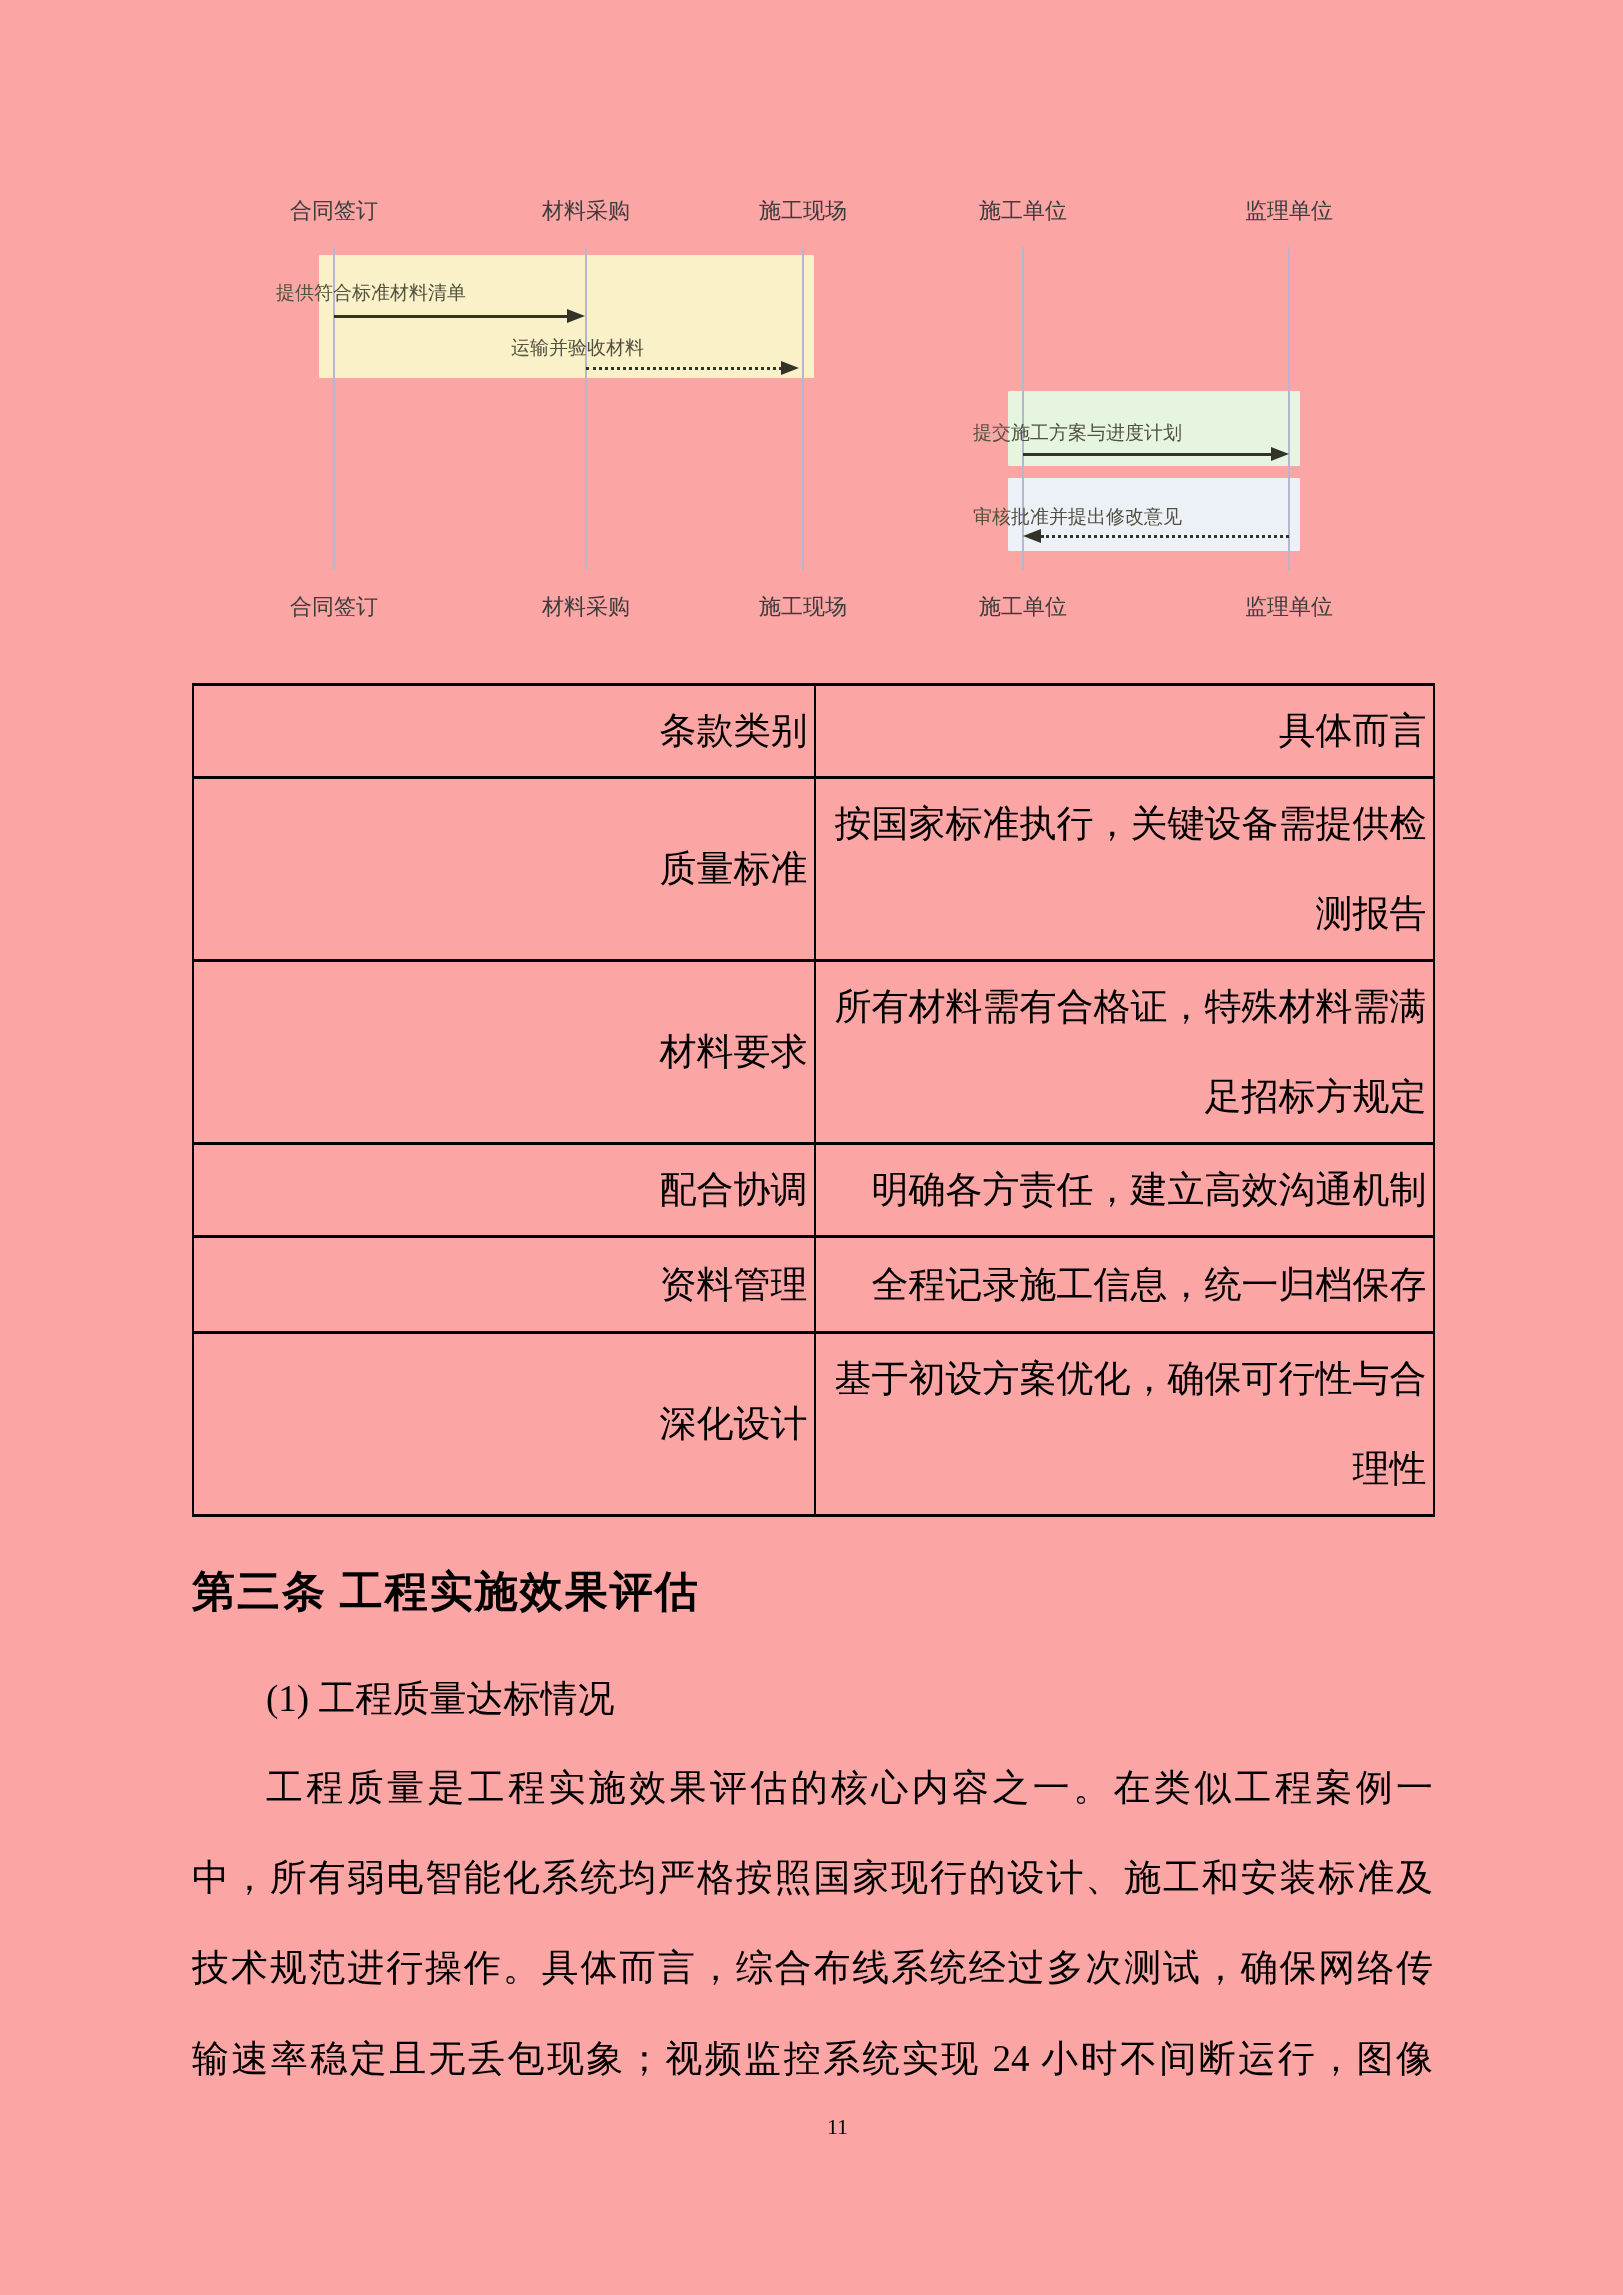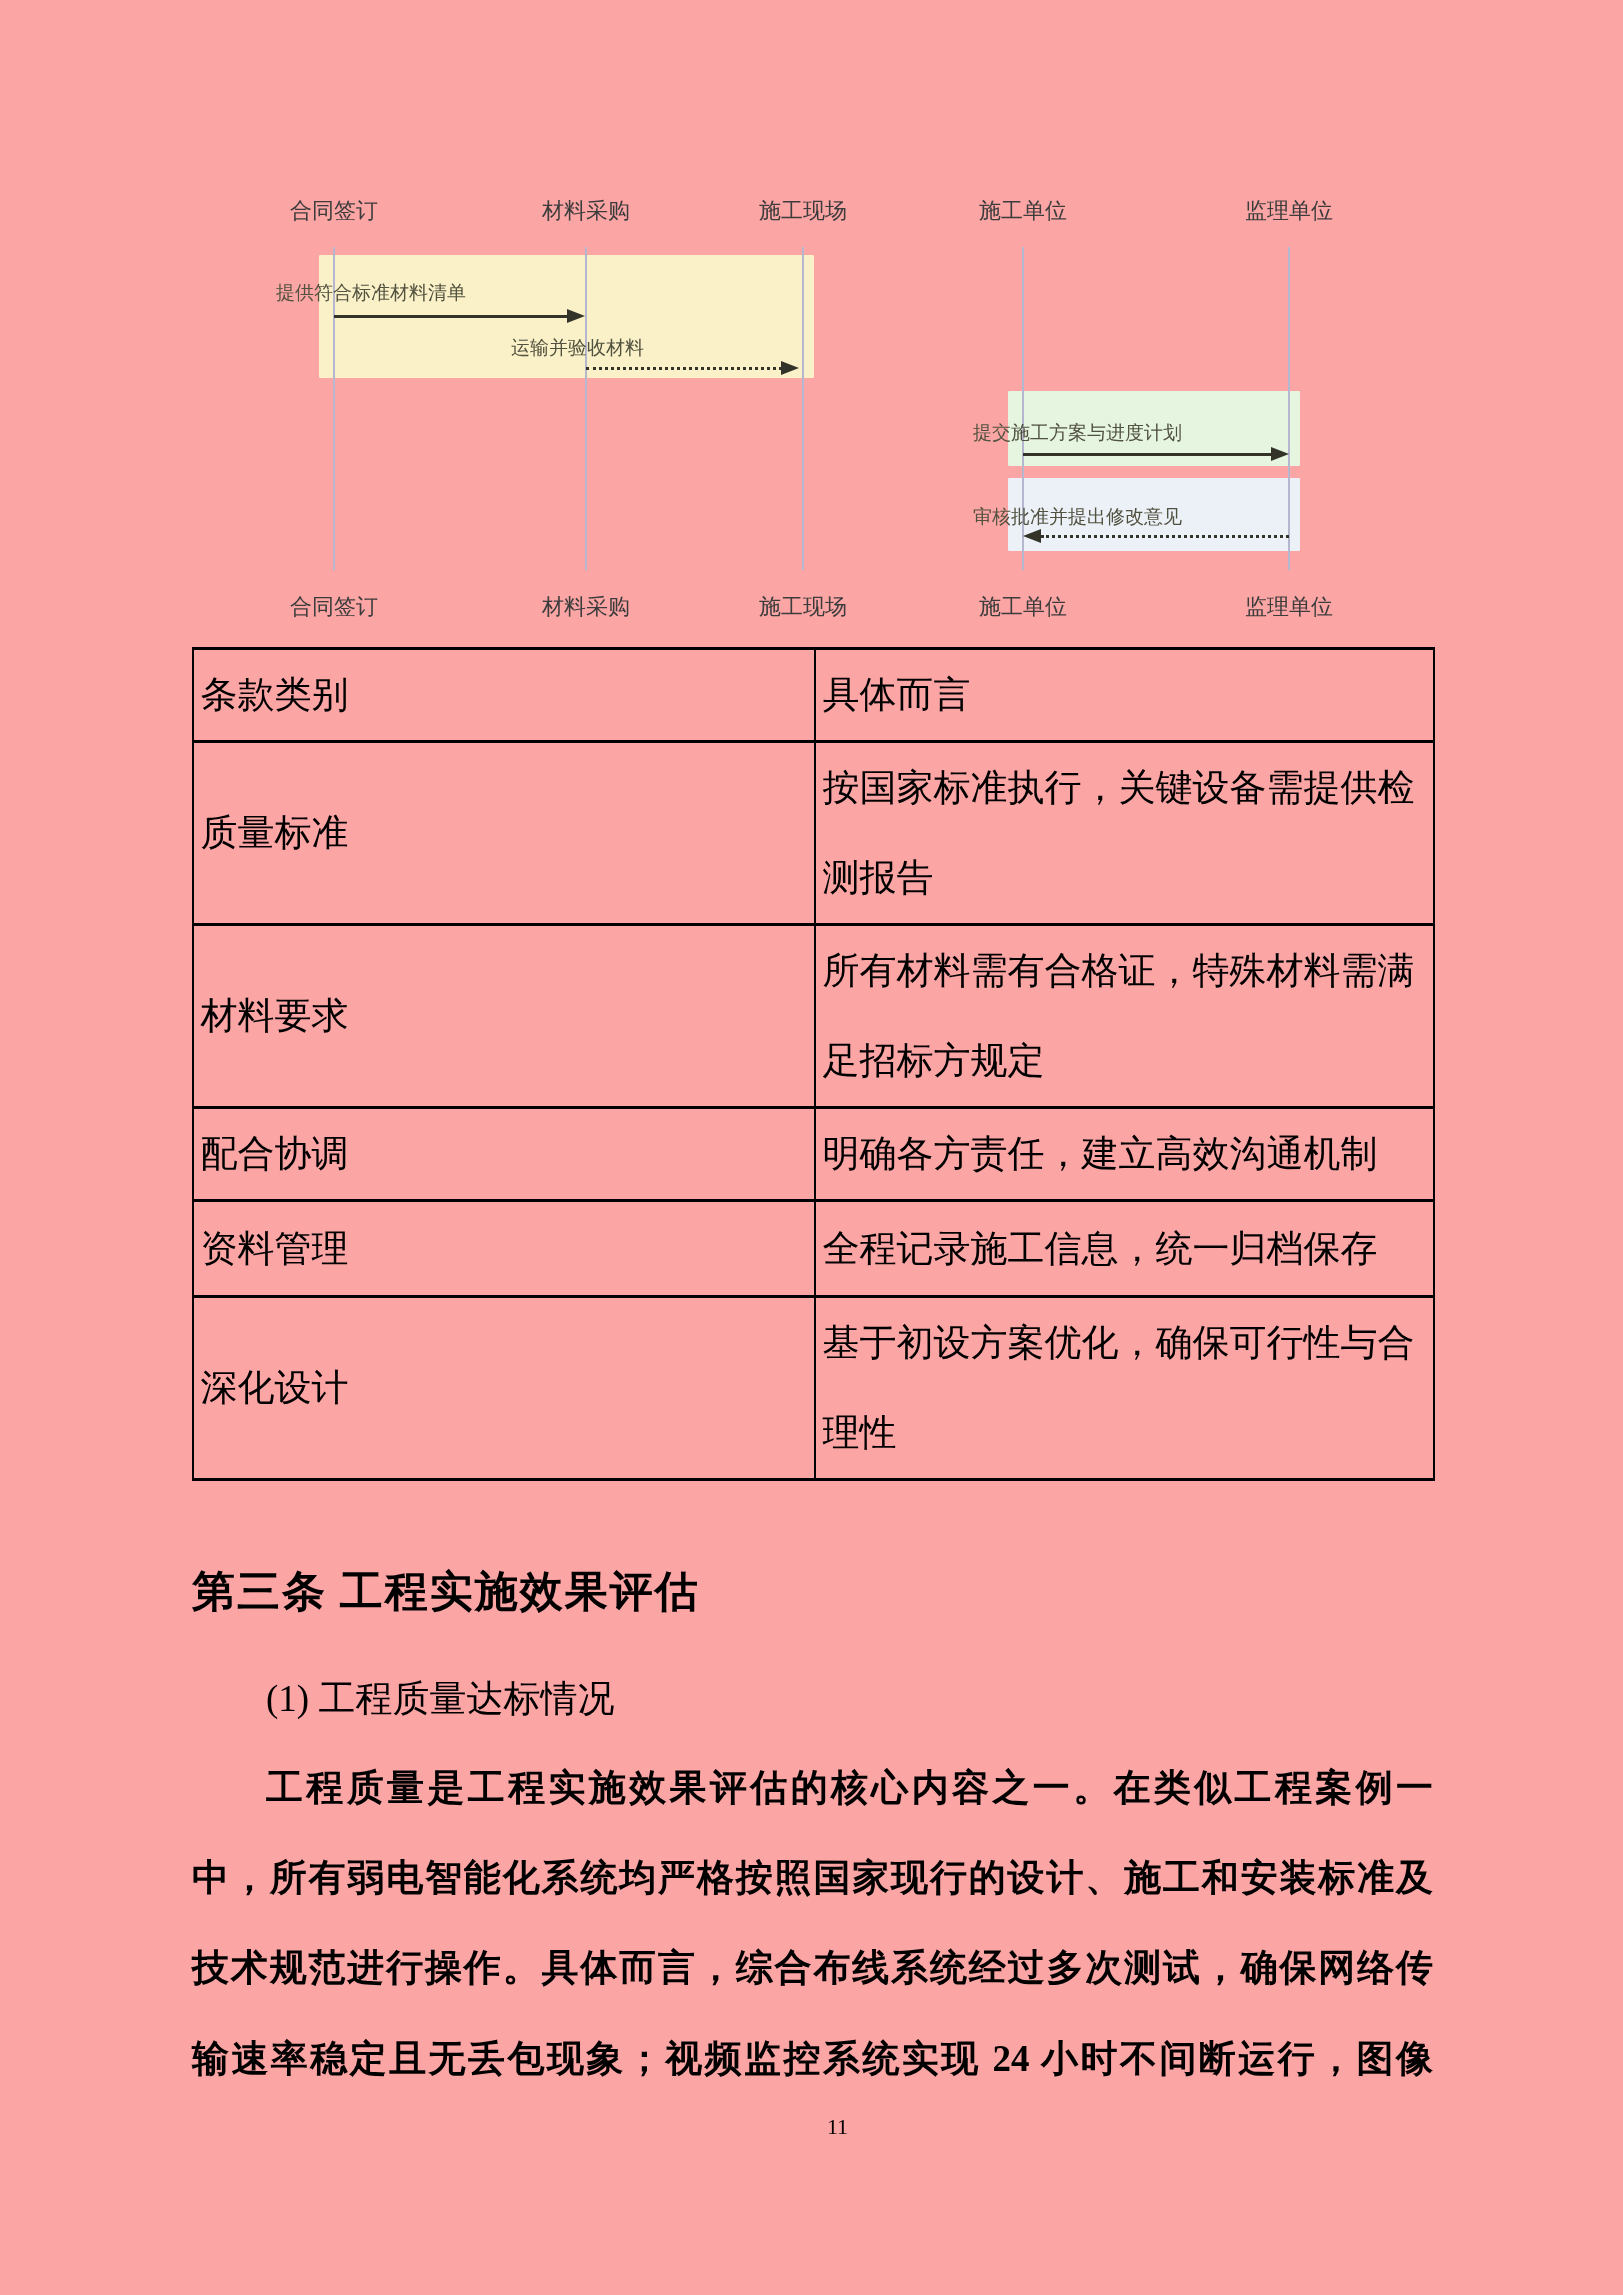--- a/index.html
+++ b/index.html
@@ -54,24 +54,25 @@
     width: 0; height: 0;
     border-top: 7.2px solid transparent;
     border-bottom: 7.2px solid transparent;
     border-right: 18.3px solid #33332a;
   }
 
   
   table.terms {
     position: absolute;
     left: 192px;
-    top: 647px;
+    top: 683px;
     width: 1241px;
     border-collapse: collapse;
     table-layout: fixed;
+    text-align: right;
   }
   table.terms td {
     border-left: 2.6px solid #000;
     border-right: 2.6px solid #000;
     border-top: 3.3px solid #000;
     border-bottom: 3.3px solid #000;
     padding: 0 6.5px 0 6.5px;
     vertical-align: middle;
     font-size: 37px;
     line-height: 90px;
@@ -103,21 +104,20 @@
     color: #000;
     white-space: nowrap;
   }
   .body-line {
     font-size: 37px;
     color: #000;
     text-align: justify;
     text-align-last: justify;
     height: 46px;
     overflow: visible;
-    font-weight: bold;
   }
   .page-number {
     left: 805px;
     top: 2114px;
     width: 65px;
     text-align: center;
     font-size: 22px;
     color: #000;
   }
 </style>

